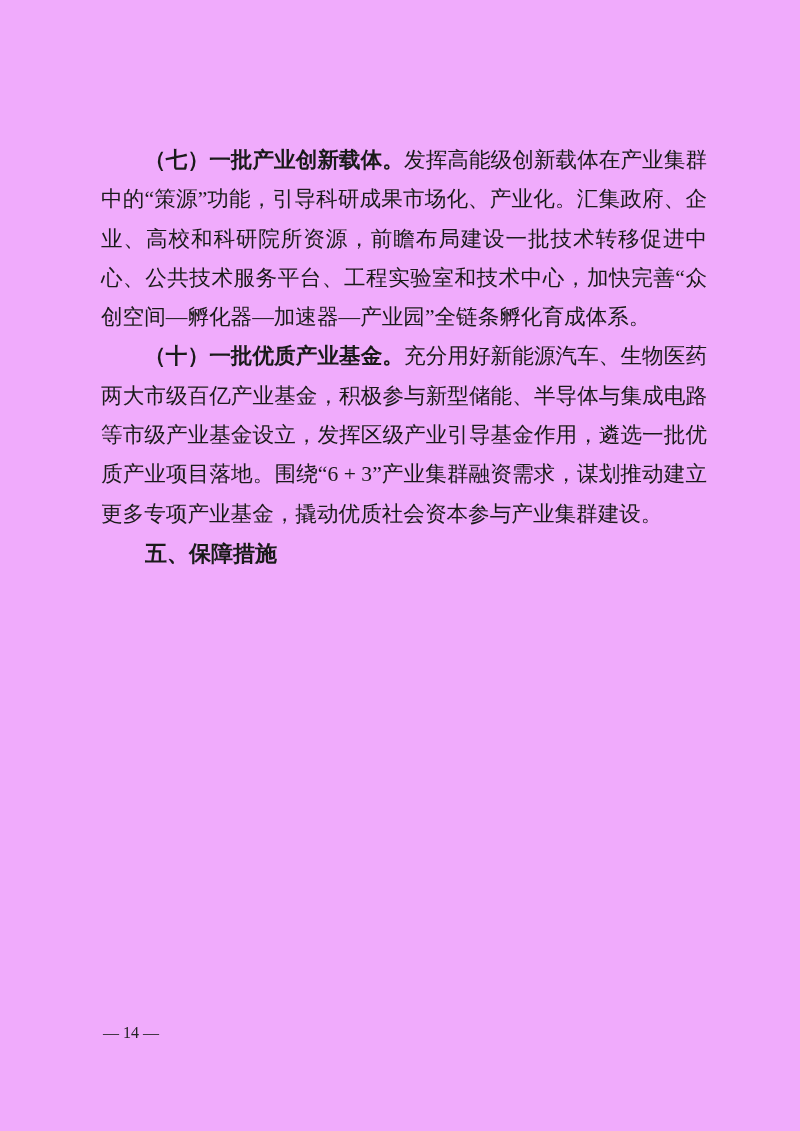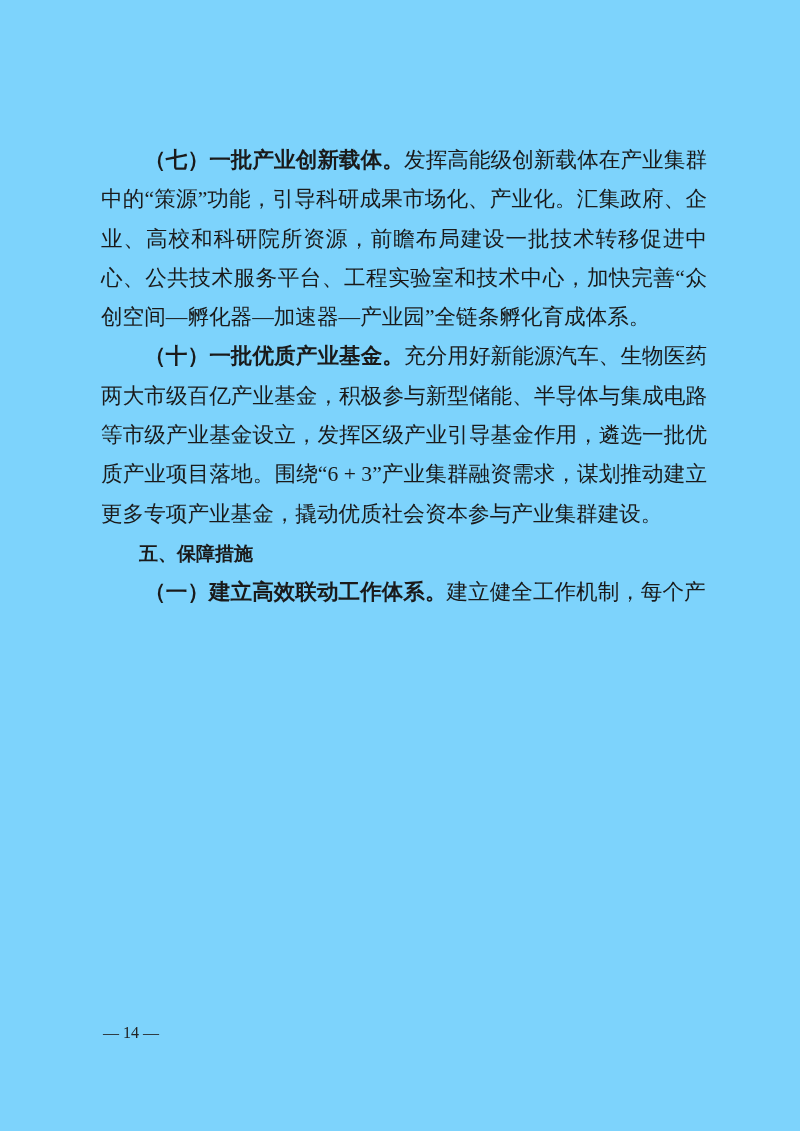--- a/index.html
+++ b/index.html
@@ -2,21 +2,21 @@
 <html><head>
 <meta charset="utf-8">
 <style>
   * { box-sizing: border-box; }
   html, body { margin: 0; padding: 0; background: #e8e8e8; }
   .page {
     position: relative;
     width: 800px;
     height: 1131px;
     margin: 0 auto;
-    background: #7dd3fc;
+    background: #f0abfc;
     color: #1a1a1a;
     font-family: "Liberation Serif", "DejaVu Serif", serif;
     overflow: hidden;
   }
   .content {
     position: absolute;
     left: 101px;
     top: 141px;
     width: 606px;
     font-size: 21.6px;
@@ -27,21 +27,21 @@
   .para {
     margin: 0;
     text-indent: 2em;
   }
   .para .lead {
     font-weight: 700;
   }
   .section-heading {
     margin: 0;
     text-indent: 2em;
-    font-size: 19px;
+    font-size: 22px;
     line-height: 39.3px;
     font-weight: 700;
     font-family: "Liberation Sans", "DejaVu Sans", sans-serif;
     text-align: left;
   }
   .footer {
     position: absolute;
     left: 103px;
     top: 1018px;
     font-size: 16px;
@@ -58,18 +58,17 @@
   <div class="content">
 
     <p class="para"><span class="lead">（七）一批产业创新载体。</span><span>发挥高能级创新载体在产业集群中的“策源”功能，引导科研成果市场化、产业化。汇集政府、企业、高校和科研院所资源，前瞻布局建设一批技术转移促进中心、公共技术服务平台、工程实验室和技术中心，加快完善“众创空间—孵化器—加速器—产业园”全链条孵化育成体系。</span></p>
 
 
 
     <p class="para"><span class="lead">（十）一批优质产业基金。</span><span>充分用好新能源汽车、生物医药两大市级百亿产业基金，积极参与新型储能、半导体与集成电路等市级产业基金设立，发挥区级产业引导基金作用，遴选一批优质产业项目落地。围绕“6 + 3”产业集群融资需求，谋划推动建立更多专项产业基金，撬动优质社会资本参与产业集群建设。</span></p>
 
     <h2 class="section-heading">五、保障措施</h2>
 
-    <p class="para"><span class="lead">（一）建立高效联动工作体系。</span><span>建立健全工作机制，每个产</span></p>
 
   </div>
 
   <div class="footer">— 14 —</div>
 </div>
 
 </body></html>

